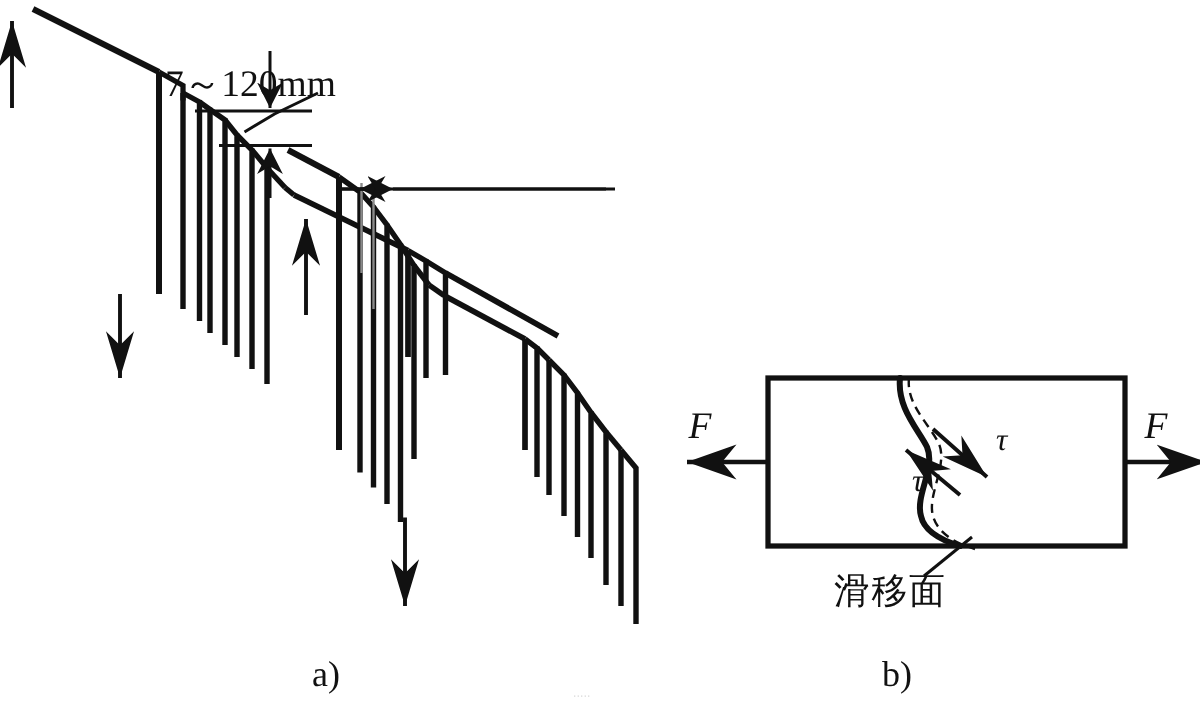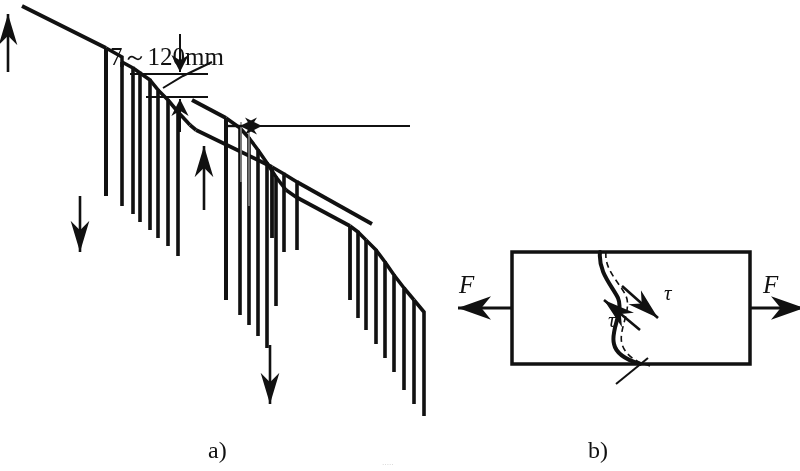--- a/index.html
+++ b/index.html
@@ -192,20 +192,21 @@
 
 
   <div class="lbl force-text" style="left:459px; top:272px;">F</div>
 
   <div class="lbl force-text" style="left:763px; top:272px;">F</div>
 
   <div class="lbl tau-text" style="left:608px; top:310px;">τ</div>
 
   <div class="lbl tau-text" style="left:664px; top:283px;">τ</div>
 
+  <div class="lbl cn-text" style="left:556px; top:382px;">滑移面</div>
 
   <div class="lbl part-text" style="left:208px; top:438px;">a)</div>
 
   <div class="lbl part-text" style="left:588px; top:438px;">b)</div>
 
   <div class="lbl micro-text" style="left:382px; top:461px;">·····</div>
 
 </div>
 
 </body></html>

